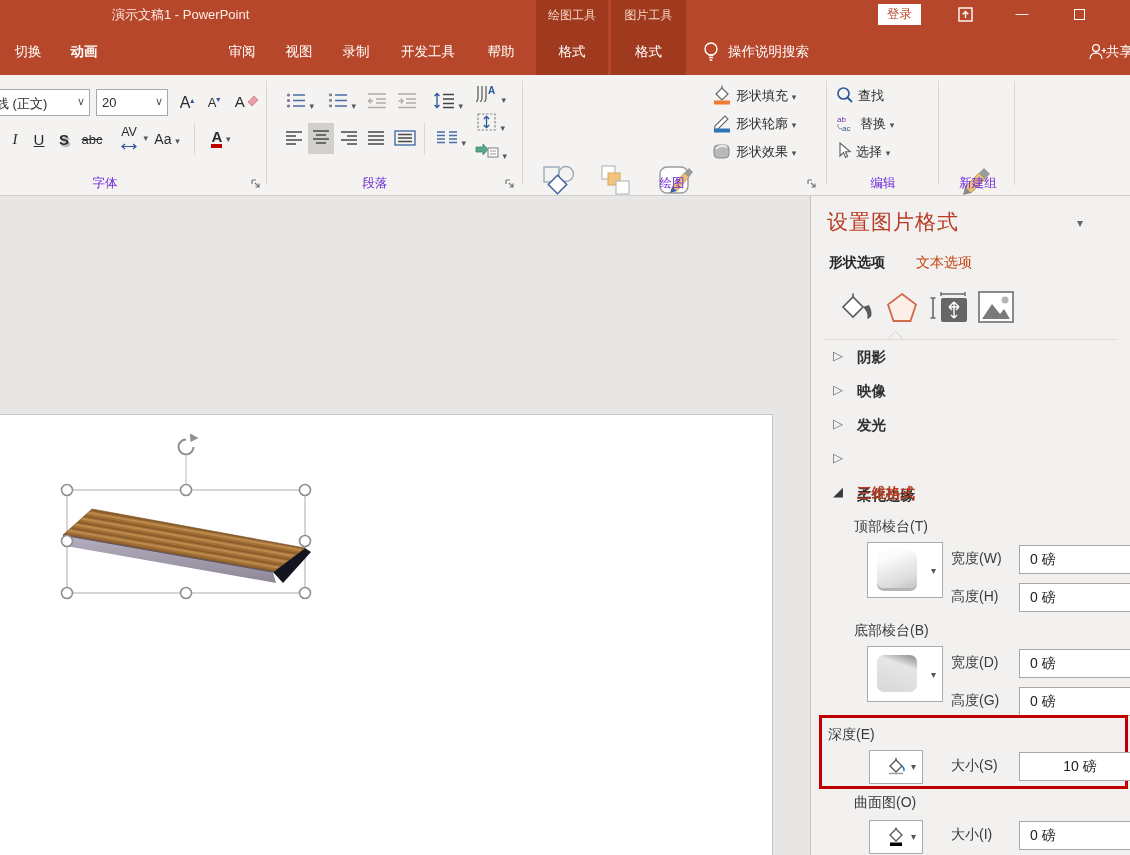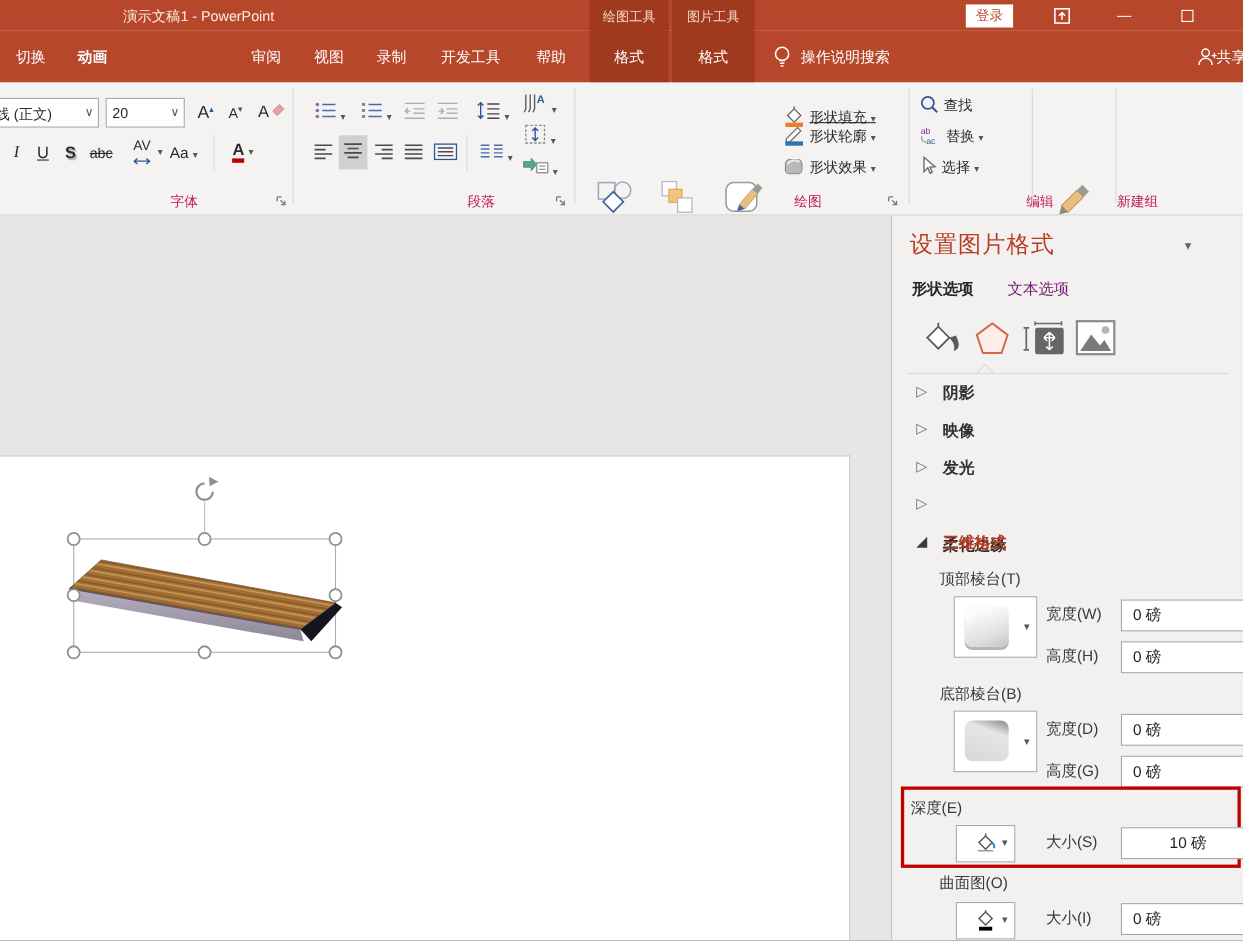--- a/index.html
+++ b/index.html
@@ -13,41 +13,41 @@
   .signin{position:absolute;top:4px;height:21px;background:#fff;color:#b7472a;font-size:12.5px;border:none;padding:0 9px;line-height:21px;}
   .winbtn{position:absolute;top:0;width:34px;height:28px;color:#fff;text-align:center;line-height:26px;font-size:13px;background:transparent;border:none;}
   .maxbox{display:inline-block;width:11px;height:11px;border:1.5px solid #fff;margin-top:8px;}
   
   .tabrow{position:absolute;left:0;top:28px;width:1130px;height:47px;background:#b7472a;color:#fff;}
   .rtab{position:absolute;top:0;height:47px;line-height:47px;font-size:13.5px;color:#fff;text-align:center;}
   .ctx-tab{position:absolute;top:0;height:47px;line-height:47px;background:#a03a1f;color:#fff;font-size:13.5px;text-align:center;}
   
   .ribbon{position:absolute;left:0;top:75px;width:1130px;height:121px;background:#f4f3f1;border-bottom:1px solid #d2d0ce;}
   .gsep{position:absolute;top:6px;height:104px;width:1px;background:#d9d7d5;}
-  .glabel{position:absolute;top:99px;height:18px;font-size:12.5px;color:#be185d;text-align:right;line-height:18px;}
+  .glabel{position:absolute;top:99px;height:18px;font-size:12.5px;color:#6d28d9;text-align:center;line-height:18px;}
   .launcher{position:absolute;width:13px;height:13px;}
   .combo{position:absolute;background:#fff;border:1px solid #aaa8a6;height:27px;font-size:13px;color:#2b2b2b;}
   .combo .cv{position:absolute;left:5px;top:5px;white-space:nowrap;}
   .combo .chev{position:absolute;right:4px;top:5px;color:#555;font-size:11px;}
   .rbtn{position:absolute;background:transparent;border:none;padding:0;text-align:center;cursor:default;}
   .glyph{font-size:15px;color:#2b2b2b;}
   .dd{font-size:9px;color:#555;}
   .bigbtn{position:absolute;top:81px;height:84px;text-align:center;border:none;background:transparent;padding:0;}
   .bigbtn .blabel{display:block;font-size:13px;color:#2b2b2b;margin-top:3px;}
   .bigbtn .bdd{display:block;font-size:9px;color:#555;margin-top:1px;}
   .mbtn{position:absolute;height:24px;border:none;background:transparent;text-align:left;padding:0;font-size:13px;color:#2b2b2b;white-space:nowrap;}
   .mbtn .mi{display:inline-block;vertical-align:middle;margin-right:4px;}
   .sel2{background:#d2d0cf;}
   
   .workspace{position:absolute;left:0;top:196px;width:810px;height:659px;background:#e8e6e5;}
   .slide{position:absolute;left:0;top:218px;width:773px;height:441px;background:#fff;border-top:1px solid #c6c4c2;border-right:1px solid #c6c4c2;}
   
   .panel{position:absolute;left:810px;top:196px;width:320px;height:659px;background:#f2f1f0;border-left:1px solid #c6c4c2;}
   .ptitle{position:absolute;left:16px;top:12px;font-size:21px;color:#b83b22;letter-spacing:1px;}
-  .ptab{position:absolute;top:58px;font-size:14px;color:#701a75;background:none;border:none;padding:0;}
+  .ptab{position:absolute;top:58px;font-size:14px;color:#c2410c;background:none;border:none;padding:0;}
   .ptab.active{font-weight:bold;color:#262626;}
   .pdivider{position:absolute;left:14px;top:143px;width:292px;height:1px;background:#dcdad8;}
   .notch{position:absolute;left:79px;top:137px;width:11px;height:11px;background:#f2f1f0;border-left:1px solid #dcdad8;border-top:1px solid #dcdad8;transform:rotate(45deg);}
   .sect{position:absolute;left:22px;font-size:13px;color:#6d6d6d;background:none;border:none;padding:0;}
   .sectlabel{position:absolute;left:46px;font-size:14.5px;font-weight:bold;color:#303030;}
   .flabel{position:absolute;font-size:14px;color:#3a3a3a;}
   .pinput{position:absolute;left:208px;width:112px;height:29px;background:#fff;border:1px solid #a9a7a5;font-size:14px;color:#222;padding:5px 0 0 10px;}
   .bevelbtn{position:absolute;left:56px;width:76px;height:56px;background:#fff;border:1px solid #ababab;}
   .bevelsq{position:absolute;left:9px;top:8px;width:40px;height:37px;border-radius:7px;background:linear-gradient(160deg,#fbfbfb 20%,#dcdcdc 75%,#c2c2c2);box-shadow:0 3px 0 #b5b5b5;}
   .bevelsq.b2{background:linear-gradient(200deg,#9f9f9f 8%,#e6e6e6 30%,#dadada 85%);box-shadow:none;}
@@ -274,21 +274,21 @@
     <button class="bigbtn" style="left:644px;width:64px;">
       <svg width="36" height="32" viewBox="0 0 36 32">
           <rect x="2" y="2" width="28" height="26" rx="7" fill="#fff" stroke="#9a9a9a" stroke-width="1.4"></rect>
           <polygon points="14,22 26,8 31,12 19,26" fill="#e8c07e" stroke="#c49850" stroke-width="0.8"></polygon>
           <polygon points="26,8 31,3 35,7 31,12" fill="#9a9a9a"></polygon>
           <polygon points="14,22 19,26 12,28" fill="#41649f"></polygon>
         </svg>
       <span class="blabel">快速样式</span>
       <span class="bdd">▾</span>
     </button>
-    <button class="mbtn" style="left:712px;top:20px;width:108px;text-decoration:underline;">
+    <button class="mbtn" style="left:712px;top:9px;width:108px;">
       <span class="mi"><svg width="20" height="20" viewBox="0 0 20 20">
             <polygon points="4,9 10,3 16,9 10,15" fill="#fff" stroke="#666" stroke-width="1.2"></polygon>
             <path d="M10 3 L10 0.5" stroke="#666" stroke-width="1.2"></path>
             <rect x="2" y="15.5" width="16" height="4" fill="#ed7d31"></rect>
           </svg></span><span>形状填充</span> <span class="dd">▾</span>
     </button>
     <button class="mbtn" style="left:712px;top:37px;width:108px;">
       <span class="mi"><svg width="20" height="20" viewBox="0 0 20 20">
             <polygon points="3,13 13,3 16,6 6,16 2.5,16.5" fill="#fff" stroke="#666" stroke-width="1.1"></polygon>
             <rect x="2" y="15.5" width="16" height="4" fill="#2e75b6"></rect>

